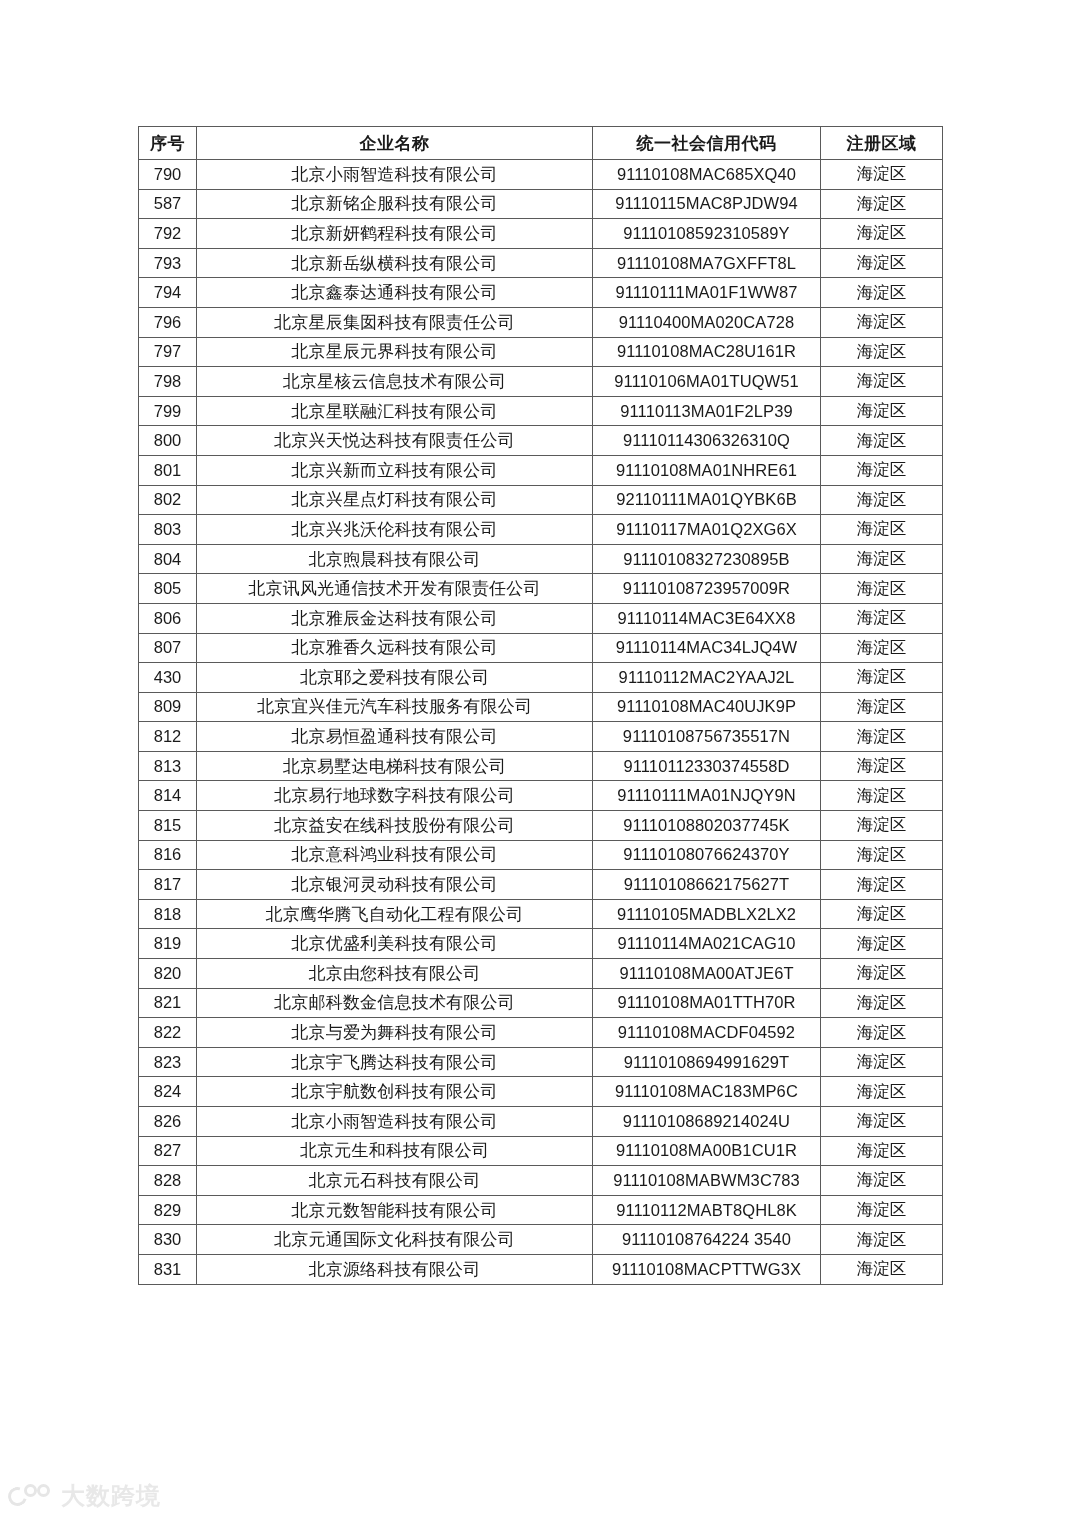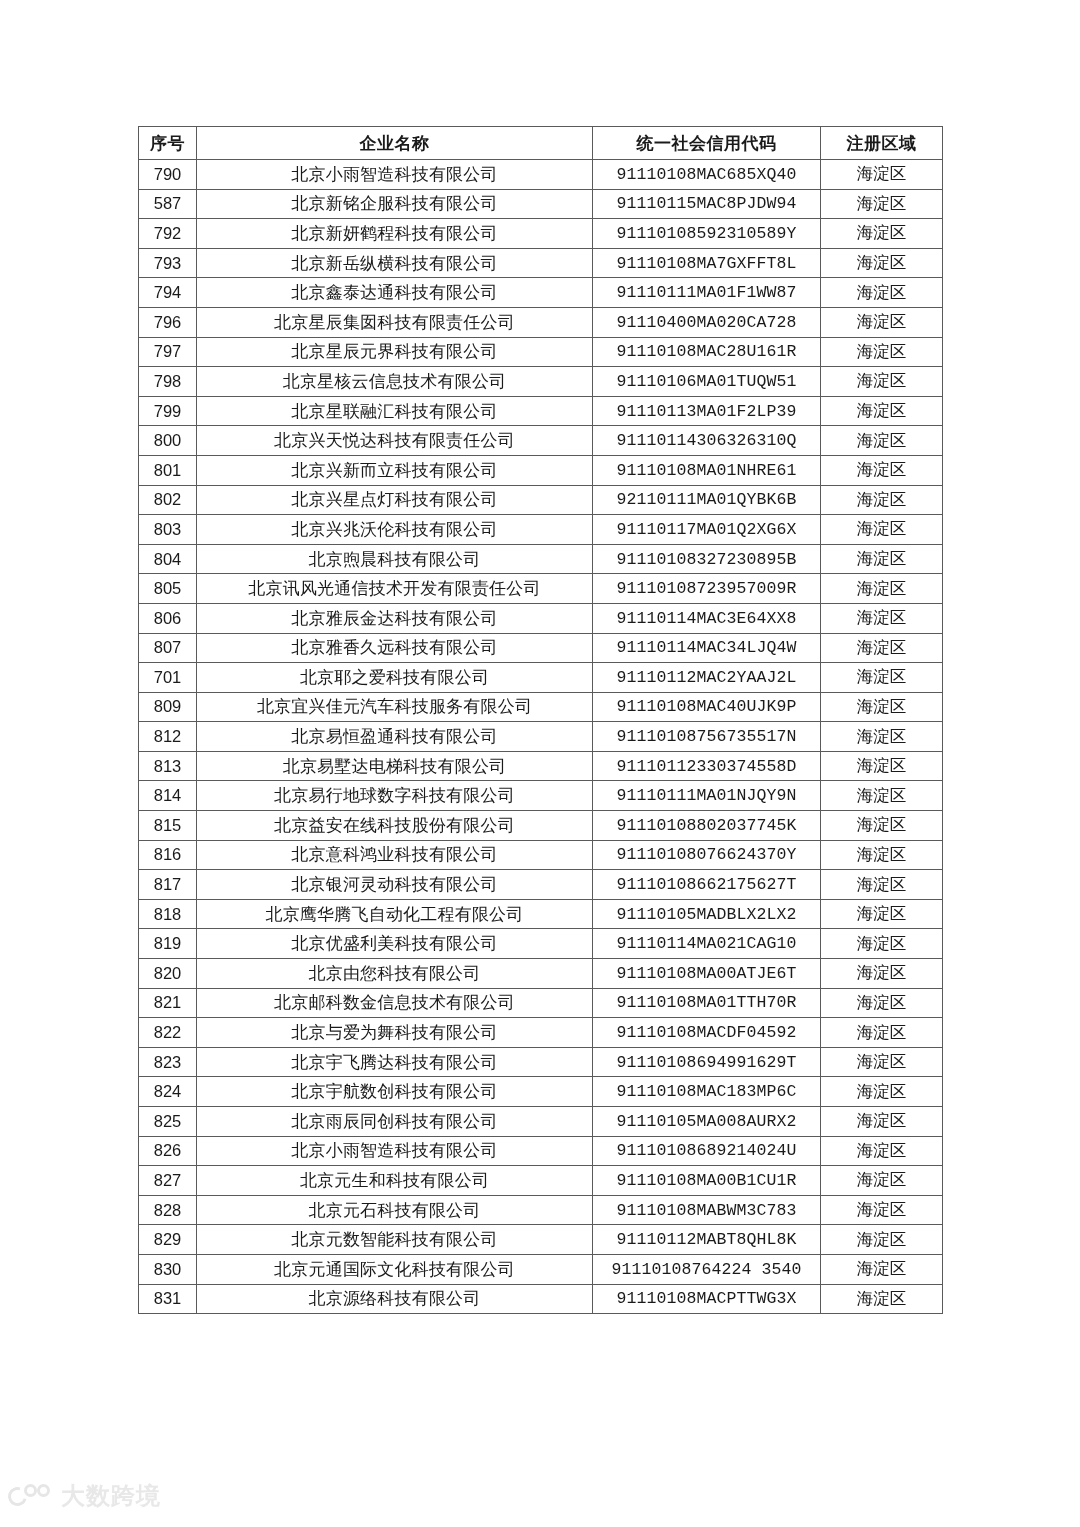--- a/index.html
+++ b/index.html
@@ -70,21 +70,21 @@
     font-size: 16.5px;
     font-family: Liberation Sans, sans-serif;
   }
   td.nm {
     font-size: 17px;
     letter-spacing: 0.2px;
   }
   td.code {
     font-size: 16.5px;
     letter-spacing: 0.1px;
-    font-family: Liberation Mono, monospace;
+    font-family: Liberation Sans, sans-serif;
     margin-top: 28px;
   }
   td.area {
     font-size: 16.5px;
   }
 
   
   #watermark {
     position: absolute;
     left: 8px;
@@ -244,21 +244,21 @@
             <td class="code">91110114MAC3E64XX8</td>
             <td class="area">海淀区</td>
           </tr>
           <tr>
             <td class="idx">807</td>
             <td class="nm">北京雅香久远科技有限公司</td>
             <td class="code">91110114MAC34LJQ4W</td>
             <td class="area">海淀区</td>
           </tr>
           <tr>
-            <td class="idx">701</td>
+            <td class="idx">430</td>
             <td class="nm">北京耶之爱科技有限公司</td>
             <td class="code">91110112MAC2YAAJ2L</td>
             <td class="area">海淀区</td>
           </tr>
           <tr>
             <td class="idx">809</td>
             <td class="nm">北京宜兴佳元汽车科技服务有限公司</td>
             <td class="code">91110108MAC40UJK9P</td>
             <td class="area">海淀区</td>
           </tr>
@@ -331,26 +331,20 @@
           <tr>
             <td class="idx">823</td>
             <td class="nm">北京宇飞腾达科技有限公司</td>
             <td class="code">91110108694991629T</td>
             <td class="area">海淀区</td>
           </tr>
           <tr>
             <td class="idx">824</td>
             <td class="nm">北京宇航数创科技有限公司</td>
             <td class="code">91110108MAC183MP6C</td>
-            <td class="area">海淀区</td>
-          </tr>
-          <tr>
-            <td class="idx">825</td>
-            <td class="nm">北京雨辰同创科技有限公司</td>
-            <td class="code">91110105MA008AURX2</td>
             <td class="area">海淀区</td>
           </tr>
           <tr>
             <td class="idx">826</td>
             <td class="nm">北京小雨智造科技有限公司</td>
             <td class="code">91110108689214024U</td>
             <td class="area">海淀区</td>
           </tr>
           <tr>
             <td class="idx">827</td>

